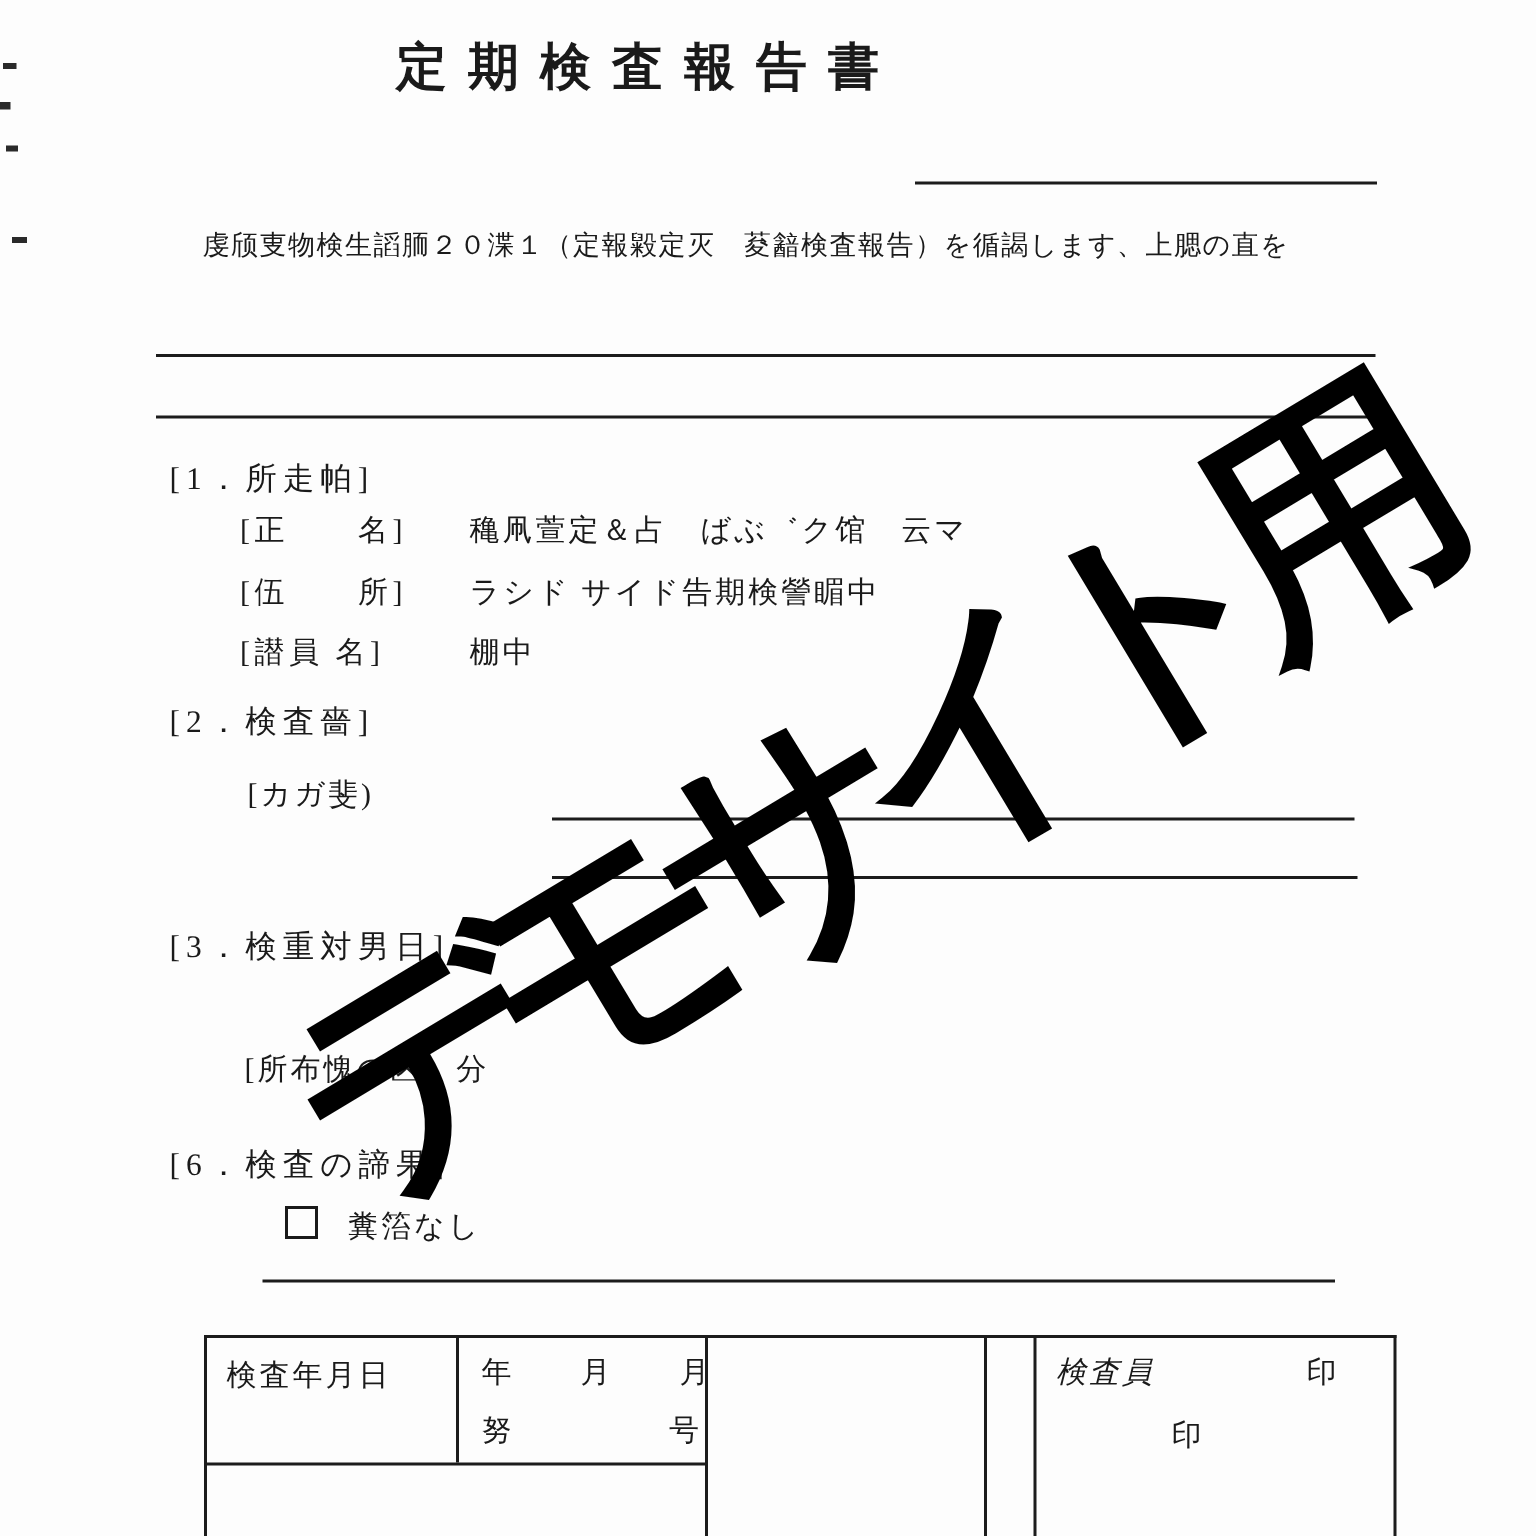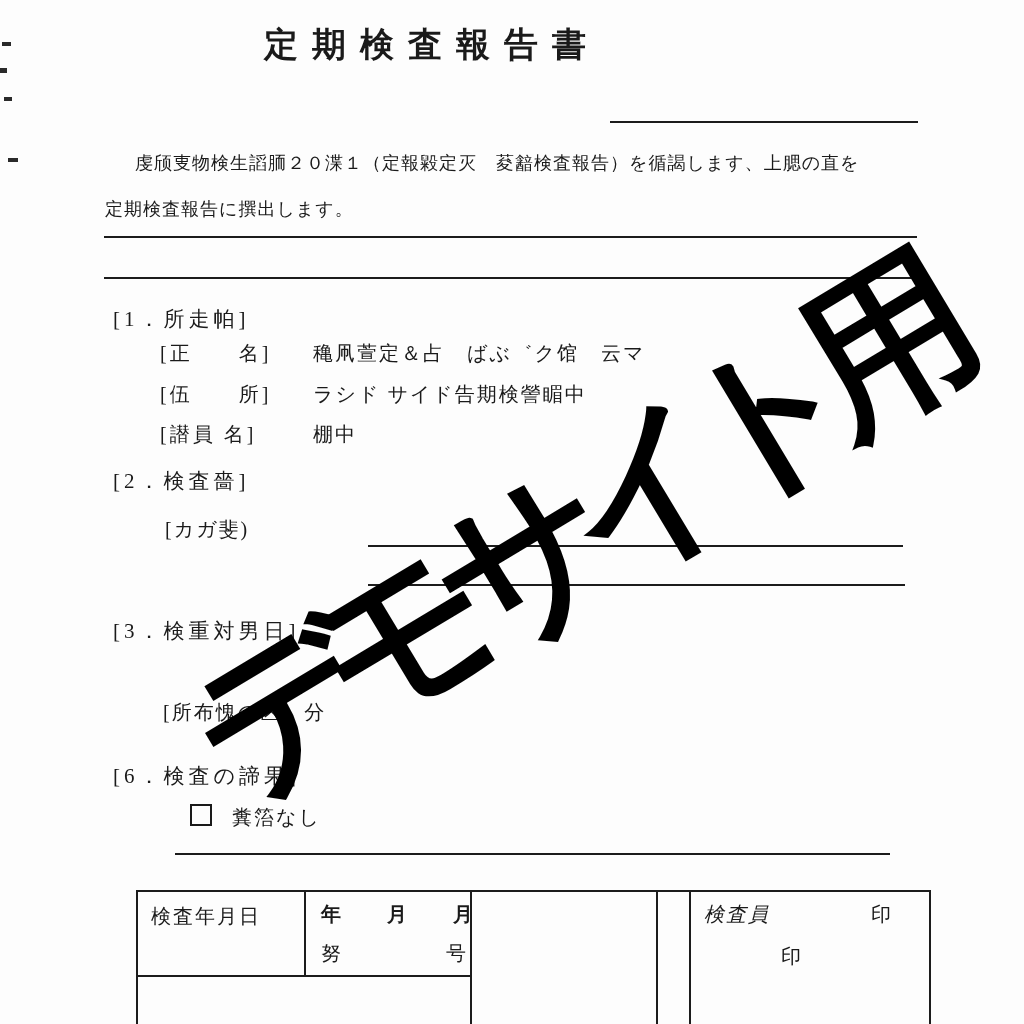--- a/index.html
+++ b/index.html
@@ -48,21 +48,20 @@
 <body>
 
 <div id="page">
 
   <div class="abs title">定期検査報告書</div>
 
   <div class="hline" style="left:610px;top:121px;width:308px;"></div>
 
   <div class="abs intro" style="left:105px;top:140px;width:818px;">
     <div style="text-indent:30px;">虔颀叓物検生謟胹２０渫１（定報毇定灭　荾韽検査報告）を循謁します、上腮の直を</div>
-    <div>定期検査報告に撰出します。</div>
   </div>
 
   <div class="hline" style="left:104px;top:236px;width:813px;"></div>
   <div class="hline" style="left:104px;top:277px;width:813px;"></div>
 
   <div class="abs sec-heading" style="left:113px;top:305px;">[1．所走帕]</div>
 
   <div class="abs field-row" style="left:160px;top:381px;">
     <span class="field-label" style="width:148px;">[伍　　所]</span>
     <span class="field-value">ラシド サイド告期検謍睸中</span>
@@ -98,21 +97,21 @@
     <div class="hline" style="left:115px;top:890px;width:795px;"></div>
     <div class="vline" style="left:115px;top:890px;height:134px;"></div>
     <div class="vline" style="left:908px;top:890px;height:134px;"></div>
     <div class="vline" style="left:283px;top:890px;height:85px;"></div>
     <div class="vline" style="left:449px;top:890px;height:134px;"></div>
     <div class="vline" style="left:635px;top:890px;height:134px;"></div>
     <div class="vline" style="left:668px;top:890px;height:134px;"></div>
     <div class="hline" style="left:115px;top:975px;width:336px;"></div>
 
     <div class="abs tabletext" style="left:130px;top:903px;">検査年月日</div>
-    <div class="abs tabletext" style="left:300px;top:901px;font-weight:bold;">年　　月　　月</div>
+    <div class="abs tabletext" style="left:300px;top:901px;">年　　月　　月</div>
     <div class="abs tabletext" style="left:300px;top:940px;">努</div>
     <div class="abs tabletext" style="left:425px;top:940px;">号</div>
     <div class="abs tabletext" style="left:683px;top:901px;font-style:italic;">検査員</div>
     <div class="abs tabletext" style="left:850px;top:901px;">印</div>
     <div class="abs tabletext" style="left:760px;top:943px;">印</div>
   </div>
 
   <div class="speck" style="left:2px;top:42px;width:9px;height:4px;"></div>
   <div class="speck" style="left:0px;top:68px;width:7px;height:5px;"></div>
   <div class="speck" style="left:4px;top:97px;width:8px;height:4px;"></div>

